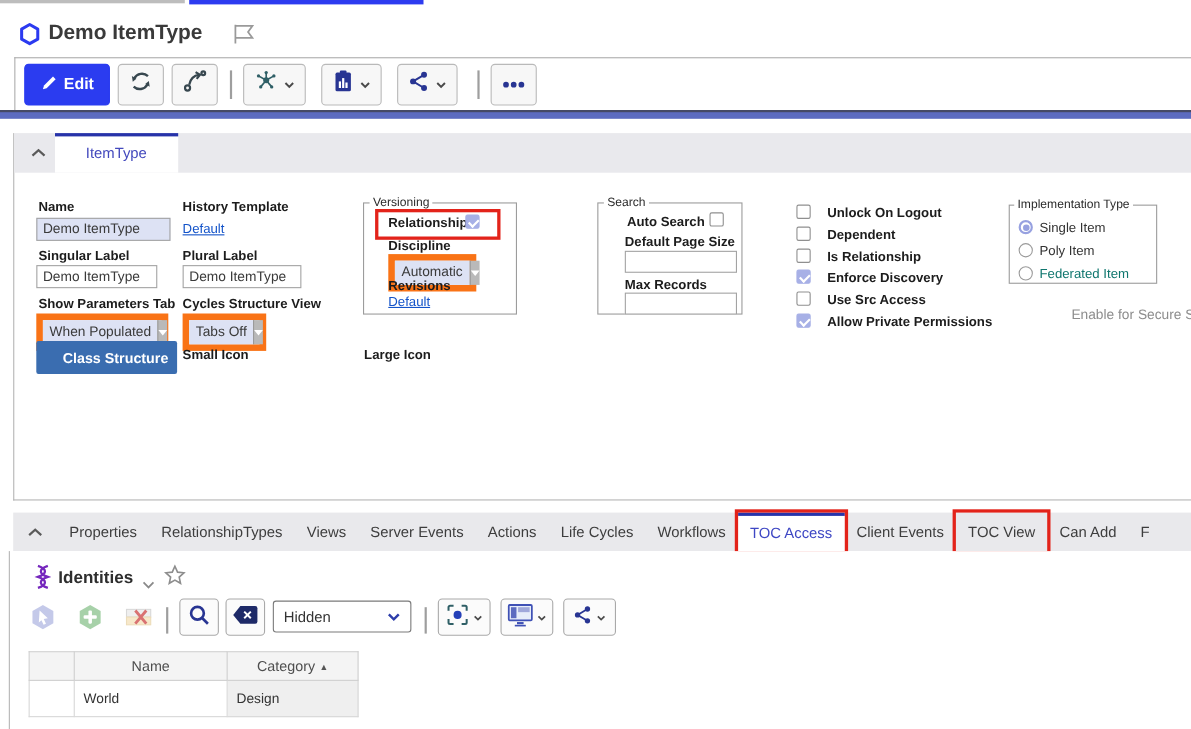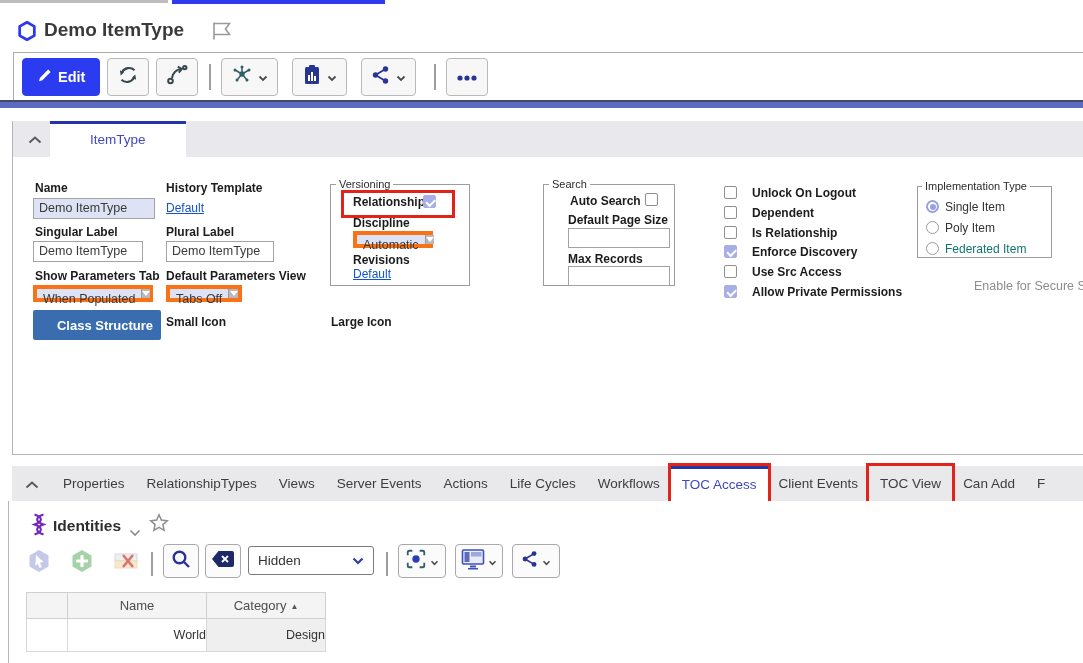--- a/index.html
+++ b/index.html
@@ -17,29 +17,29 @@
     align-items:center;justify-content:center;gap:5px;padding:0 9px;box-sizing:border-box;margin-right:7px;cursor:pointer;}
   .tbtn.primary{background:#2b3cf0;border-color:#2b3cf0;color:#fff;font-weight:bold;font-size:14.5px;padding:0 14px;}
   .tsep{width:2px;height:26px;background:#9e9e9e;margin:0 10px 0 4px;}
   .gap14{margin-right:14px;}
   .indigo-bar{position:absolute;left:0;top:100px;width:1083px;height:8px;background:#5c6bc0;border-top:2px solid #454965;box-sizing:border-box;}
   
   .form-panel{position:absolute;left:12px;top:121px;right:0;height:334px;background:#fff;
     border-left:1px solid #b5b5b5;border-bottom:1px solid #b5b5b5;box-sizing:border-box;}
   .form-tabstrip{position:absolute;left:0;top:0;right:0;height:36px;background:#e9e9ed;}
   .ftab{position:absolute;left:37px;top:0;height:36px;background:#fff;border-top:3px solid #2733a9;
-    padding:0 40px;line-height:32px;color:#4349bd;font-size:13.5px;box-sizing:border-box;cursor:pointer;}
+    padding:0 28px;line-height:32px;color:#4349bd;font-size:13.5px;box-sizing:border-box;cursor:pointer;}
   .collapse-btn{position:absolute;left:10px;top:6px;width:24px;height:24px;display:flex;align-items:center;justify-content:center;cursor:pointer;}
   
   .lbl{position:absolute;font-size:12px;font-weight:bold;color:#1c1c1c;white-space:nowrap;}
   .lbl.gray{font-weight:normal;color:#8d8d8d;font-size:12.5px;margin-left:48px;}
   .inp{position:absolute;border:1px solid #a3a3a3;background:#fff;font-size:12.5px;color:#3a3a3a;
     padding:2px 5px;box-sizing:border-box;height:21px;}
   .inp.ro{background:#dde2f4;}
-  .sel{position:absolute;display:flex;border:4px solid #f97316;height:17px;box-sizing:border-box;cursor:pointer;}
+  .sel{position:absolute;display:flex;border:6px solid #f97316;height:34px;box-sizing:border-box;cursor:pointer;}
   .sel .txt{background:#dde2f4;font-size:12.5px;color:#3a3a3a;padding:3px 6px 0 6px;white-space:nowrap;flex:1;}
   .sel .dbtn{width:20px;background:#b9b9b9;border-left:1px solid #9a9a9a;display:flex;align-items:center;justify-content:center;}
   .sel .dbtn::after{content:"";border-left:4px solid transparent;border-right:4px solid transparent;border-top:5px solid #fff;}
   .link{position:absolute;font-size:12px;color:#1353c9;text-decoration:underline;cursor:pointer;white-space:nowrap;}
   .btn-steel{position:absolute;background:#3a6db0;color:#fff;font-weight:bold;font-size:13px;
     border:none;border-radius:2px;display:flex;align-items:center;justify-content:center;cursor:pointer;padding-left:16px;}
   .gbox{position:absolute;border:1px solid #9c9c9c;}
   .glegend{position:absolute;background:#fff;font-size:11px;color:#2b2b2b;padding:0 3px;white-space:nowrap;}
   .cb{position:absolute;width:13px;height:13px;border:1px solid #8f8f8f;border-radius:2px;background:#fff;box-sizing:border-box;cursor:pointer;}
   .cb.checked{background:#a7b0e6;border-color:#a7b0e6;}
@@ -61,21 +61,21 @@
   .flat-icn{position:absolute;width:26px;height:26px;opacity:.8;cursor:pointer;}
   .sbtn{position:absolute;width:36px;height:34px;background:#fbfbfb;border:1px solid #a9a9a9;border-radius:4px;
     display:flex;align-items:center;justify-content:center;box-sizing:border-box;cursor:pointer;}
   .sbtn.wide{width:48px;gap:3px;}
   .vsep2{position:absolute;width:2px;height:24px;background:#9e9e9e;}
   .hidden-sel{position:absolute;left:239px;top:45px;width:126px;height:29px;border:1.5px solid #7a7a7a;border-radius:3px;
     background:#fff;display:flex;align-items:center;justify-content:space-between;padding:0 9px;box-sizing:border-box;font-size:13.5px;color:#333;cursor:pointer;}
   
   .grid{position:absolute;left:17px;top:91px;border-collapse:collapse;}
   .grid th{height:25px;background:#f4f4f4;border:1px solid #cfcfcf;font-size:13px;font-weight:normal;color:#4e4e4e;text-align:center;padding:0;}
-  .grid td{height:32px;border:1px solid #d8d8d8;font-size:12.5px;color:#333;padding:0 0 0 8px;text-align:right;background:#fff;}
+  .grid td{height:32px;border:1px solid #d8d8d8;font-size:12.5px;color:#333;padding:0 0 0 8px;text-align:left;background:#fff;}
   .grid td.shade{background:#efefef;}
   .sort-arrow{font-size:8px;color:#555;margin-left:4px;vertical-align:1px;}
 </style>
 </head>
 <body>
 
 <div class="screen">
 
   <div class="strip" style="left:0;width:168px;background:#bdbdbd;"></div>
   <div class="strip" style="left:172px;width:213px;height:4px;background:#2d3bf0;"></div>
@@ -202,21 +202,21 @@
 
   <div class="lbl" style="left:166px;top:225px;">Plural Label</div>
   <div class="inp" style="left:166px;top:241px;width:108px;">Demo ItemType</div>
 
   <div class="lbl" style="left:35px;top:269px;">Show Parameters Tab</div>
   <div class="sel" style="left:33px;top:285px;width:120px;">
     <span class="txt">When Populated</span>
     <span class="dbtn"></span>
   </div>
 
-  <div class="lbl" style="left:166px;top:269px;">Default Parameters View</div>
+  <div class="lbl" style="left:166px;top:269px;">Cycles Structure View</div>
   <div class="sel" style="left:166px;top:285px;width:76px;">
     <span class="txt">Tabs Off</span>
     <span class="dbtn"></span>
   </div>
 
   <div class="btn-steel" style="left:33px;top:310px;width:112px;height:30px;">Class Structure</div>
   <div class="lbl" style="left:166px;top:315px;">Small Icon</div>
   <div class="lbl" style="left:331px;top:315px;">Large Icon</div>
 
   <div class="gbox" style="left:330px;top:184px;width:138px;height:100px;"></div>

